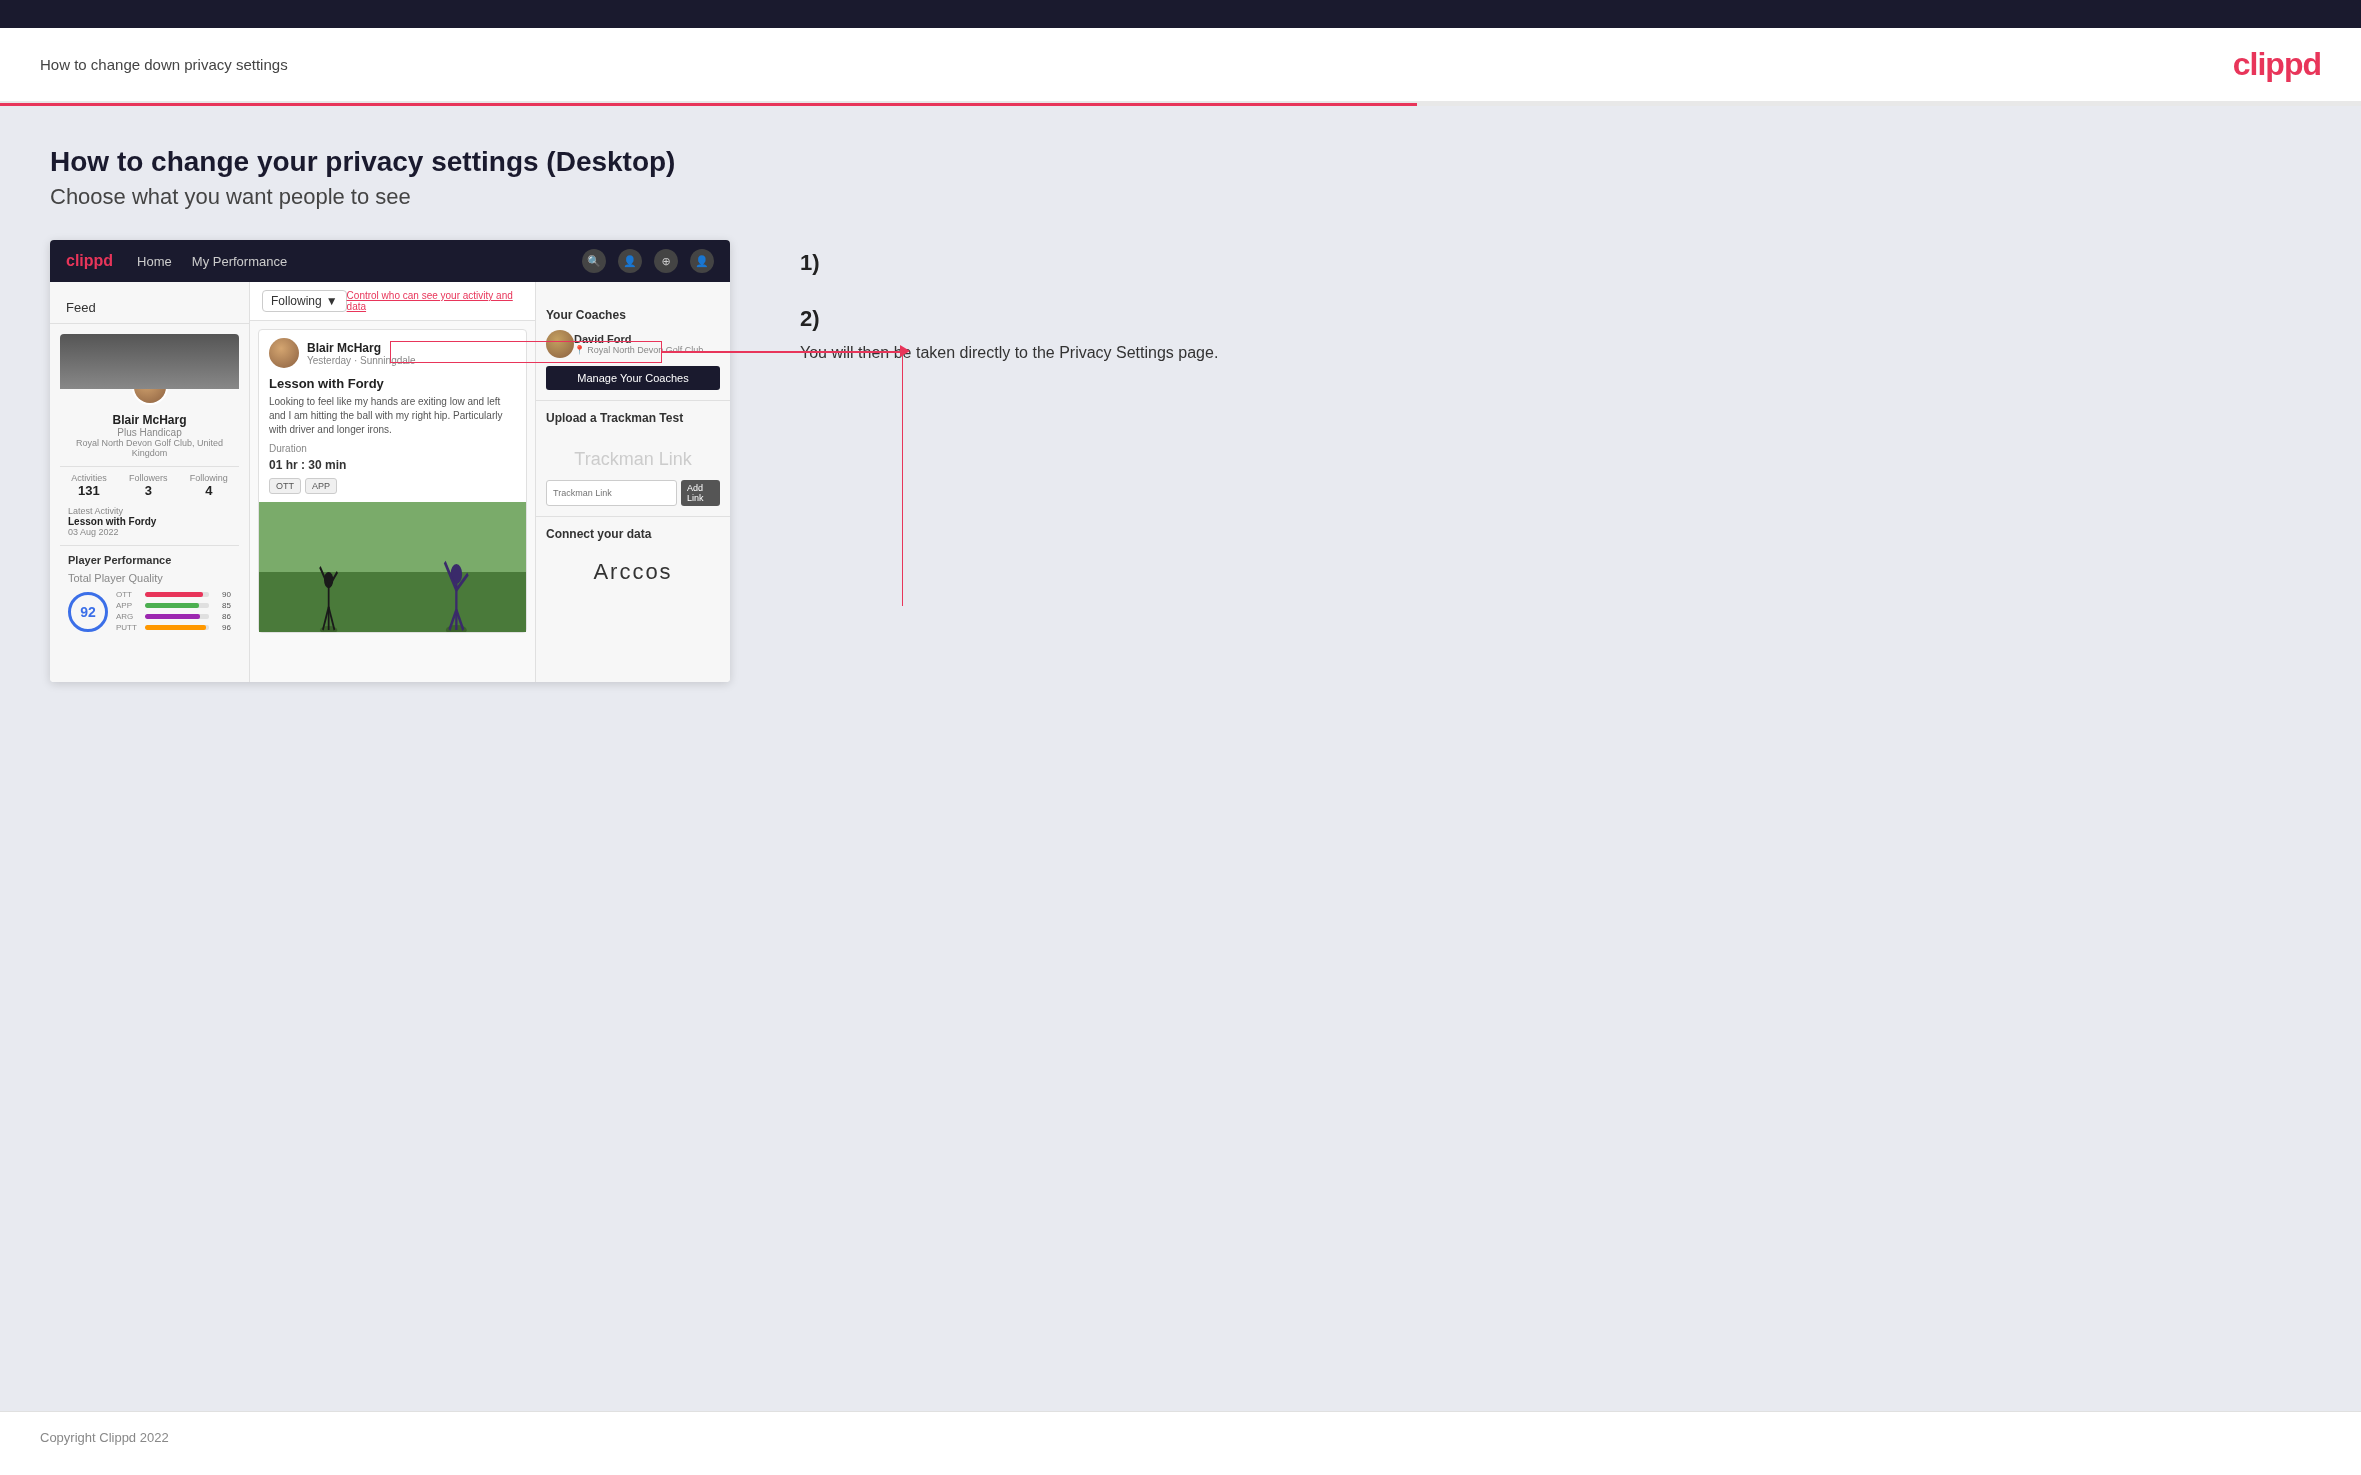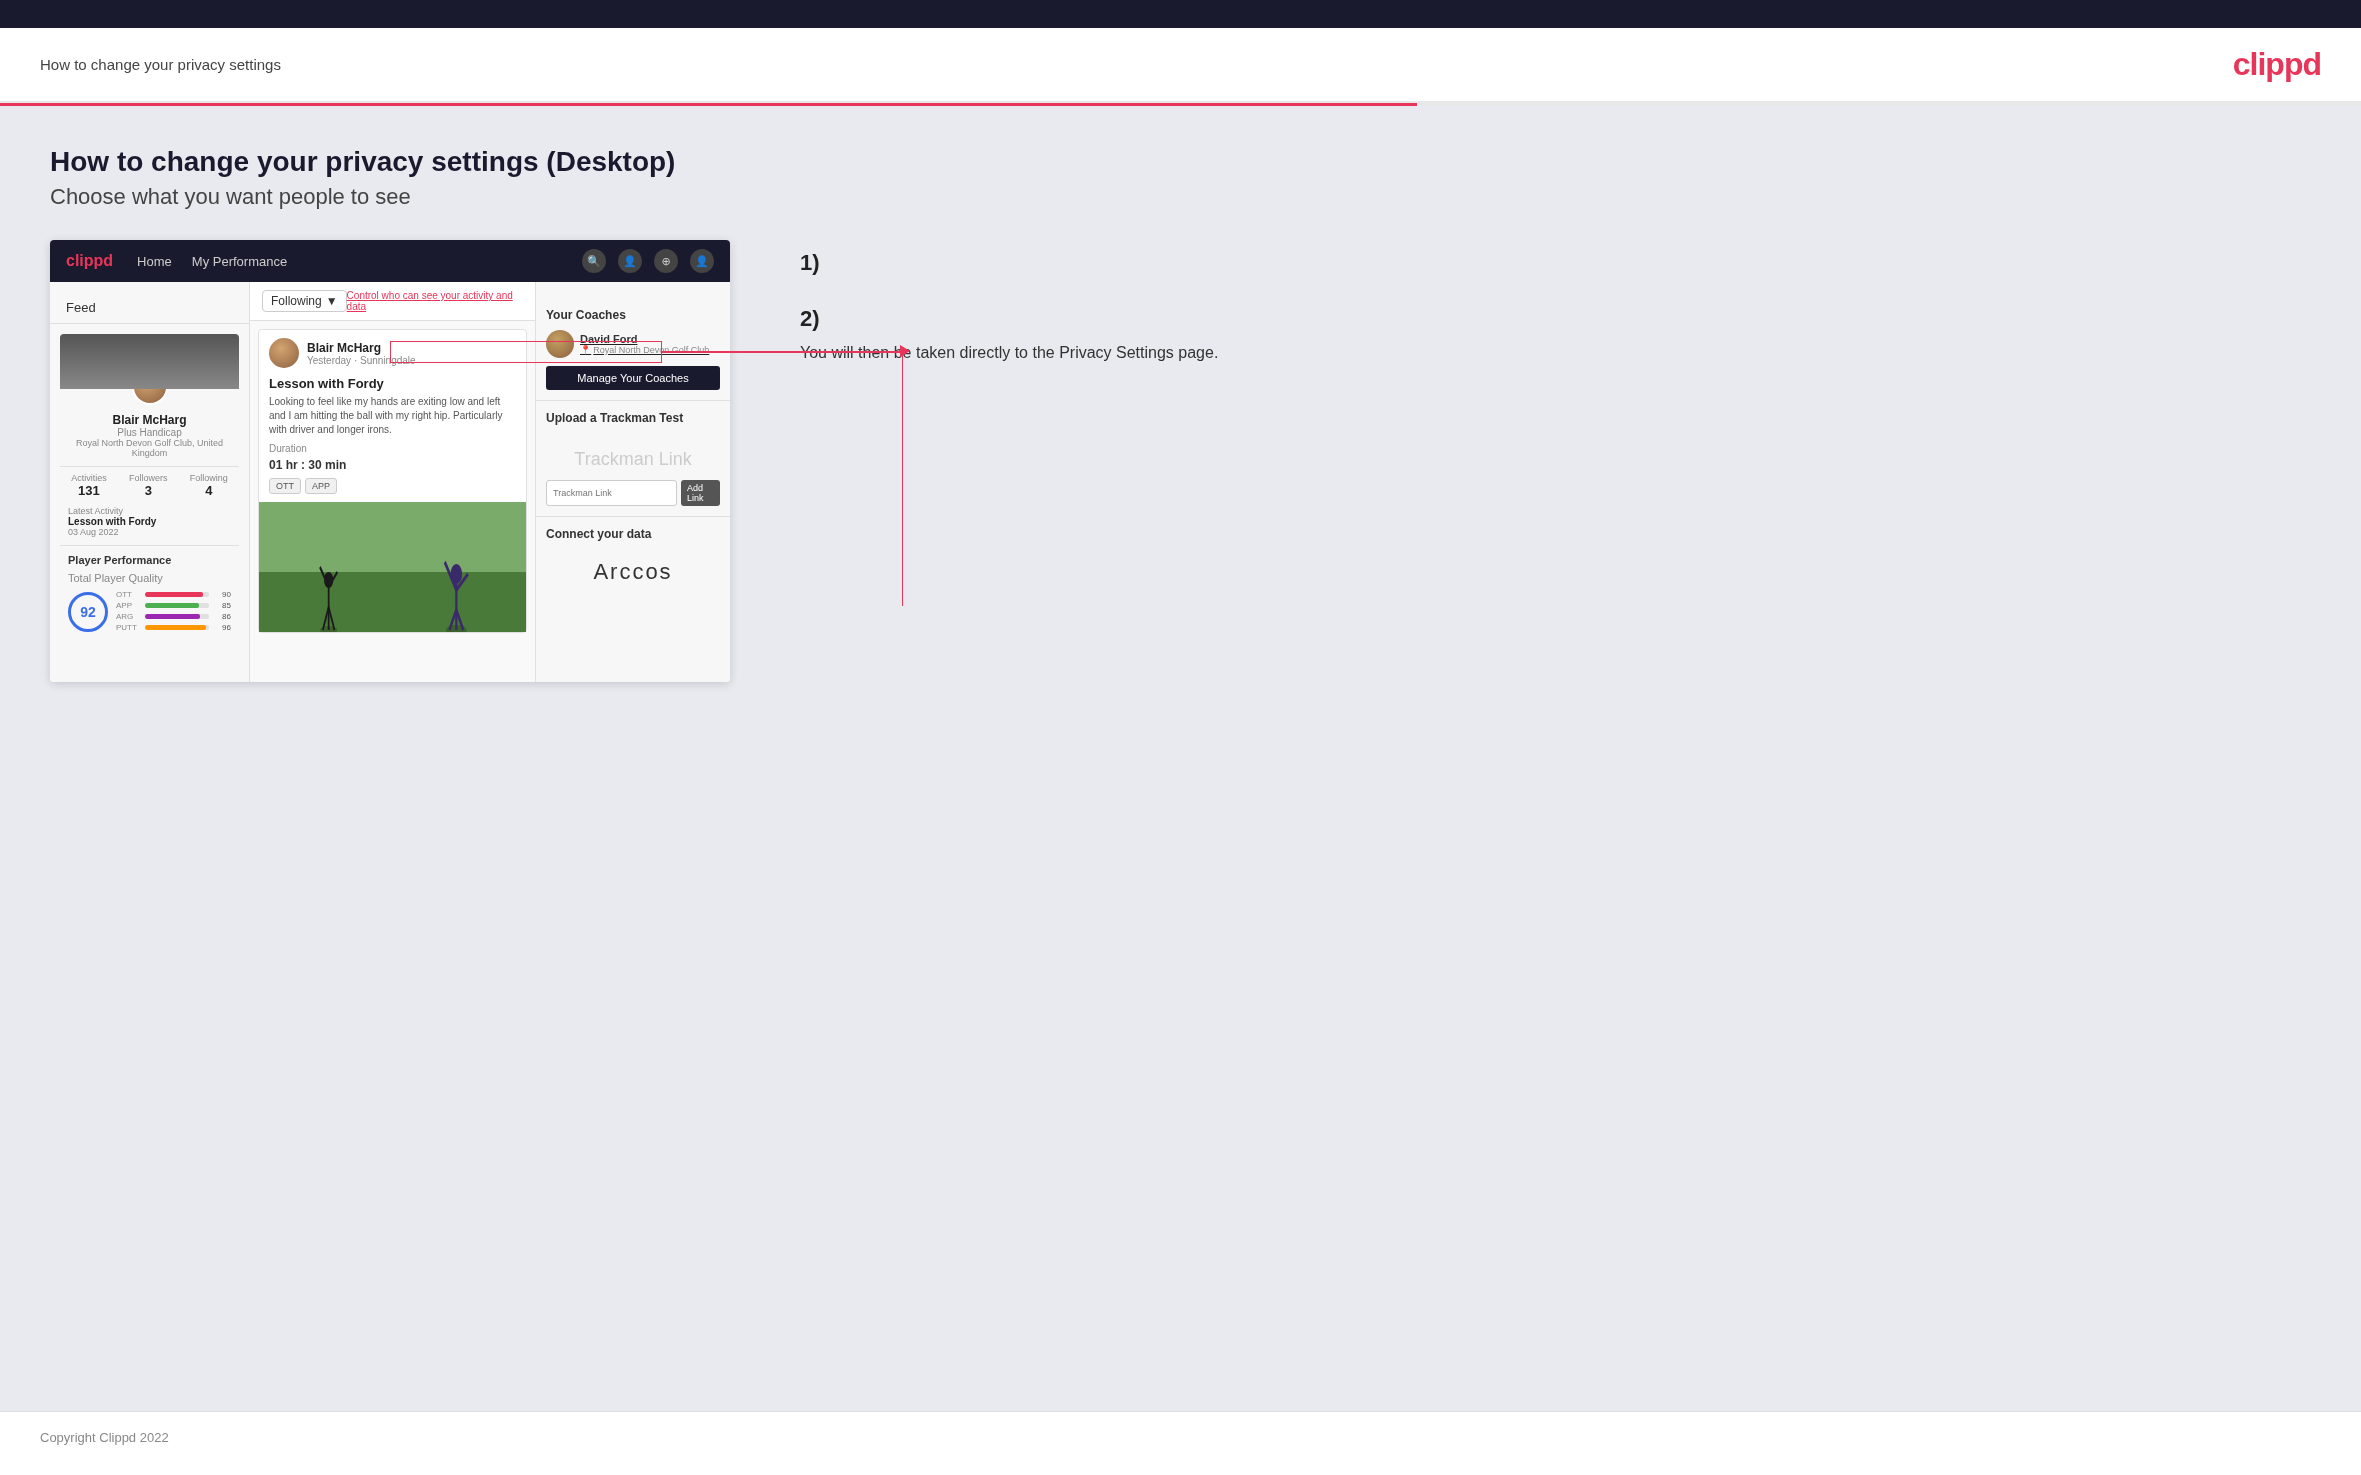--- a/index.html
+++ b/index.html
@@ -402,23 +402,21 @@
     .coaches-title {
       font-size: 12px;
       font-weight: 700;
       color: #333;
       margin-bottom: 8px;
       margin-top: 16px;
     }
     .coach-item {
       display: flex;
       align-items: center;
-      gap: 6px;
       margin-bottom: 8px;
-      text-decoration: underline;
     }
     .coach-avatar {
       width: 28px;
       height: 28px;
       border-radius: 50%;
       background: radial-gradient(circle at 40% 35%, #c4a060, #8b6040);
       flex-shrink: 0;
     }
     .coach-name {
       font-size: 11px;
@@ -578,21 +576,21 @@
       border-bottom: 6px solid transparent;
       border-left: 10px solid #e8355a;
     }
   </style>
 </head>
 <body>
 
 <div class="top-bar"></div>
 
 <div class="header">
-  <span class="header-title">How to change your privacy settings</span>
+  <span class="header-title">How to change down privacy settings</span>
   <span class="clippd-logo">clippd</span>
 </div>
 <div class="header-divider"></div>
 
 <div class="main-content">
   <h1 class="page-heading">How to change your privacy settings (Desktop)</h1>
   <p class="page-subheading">Choose what you want people to see</p>
 
   <div class="content-columns">
 

